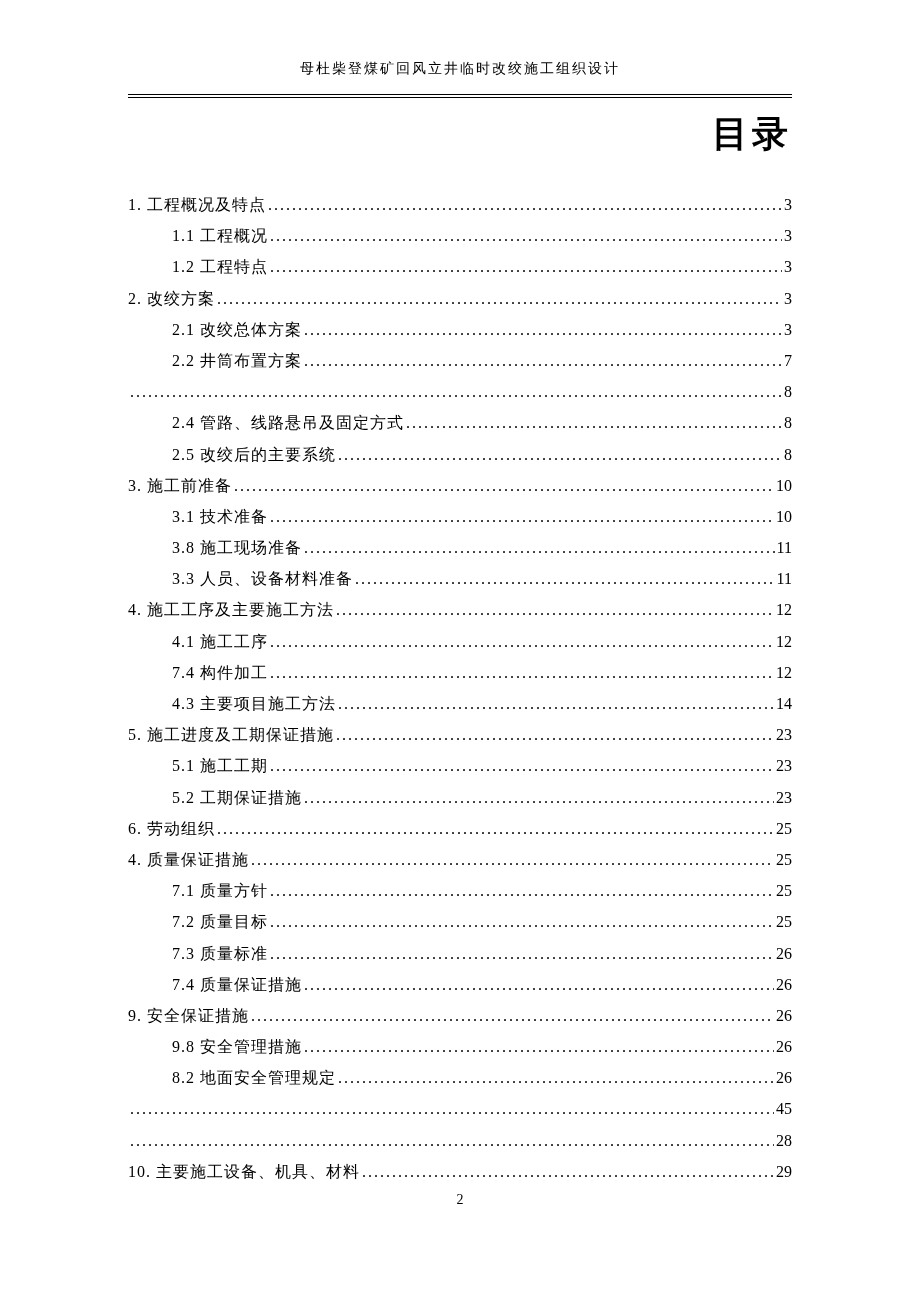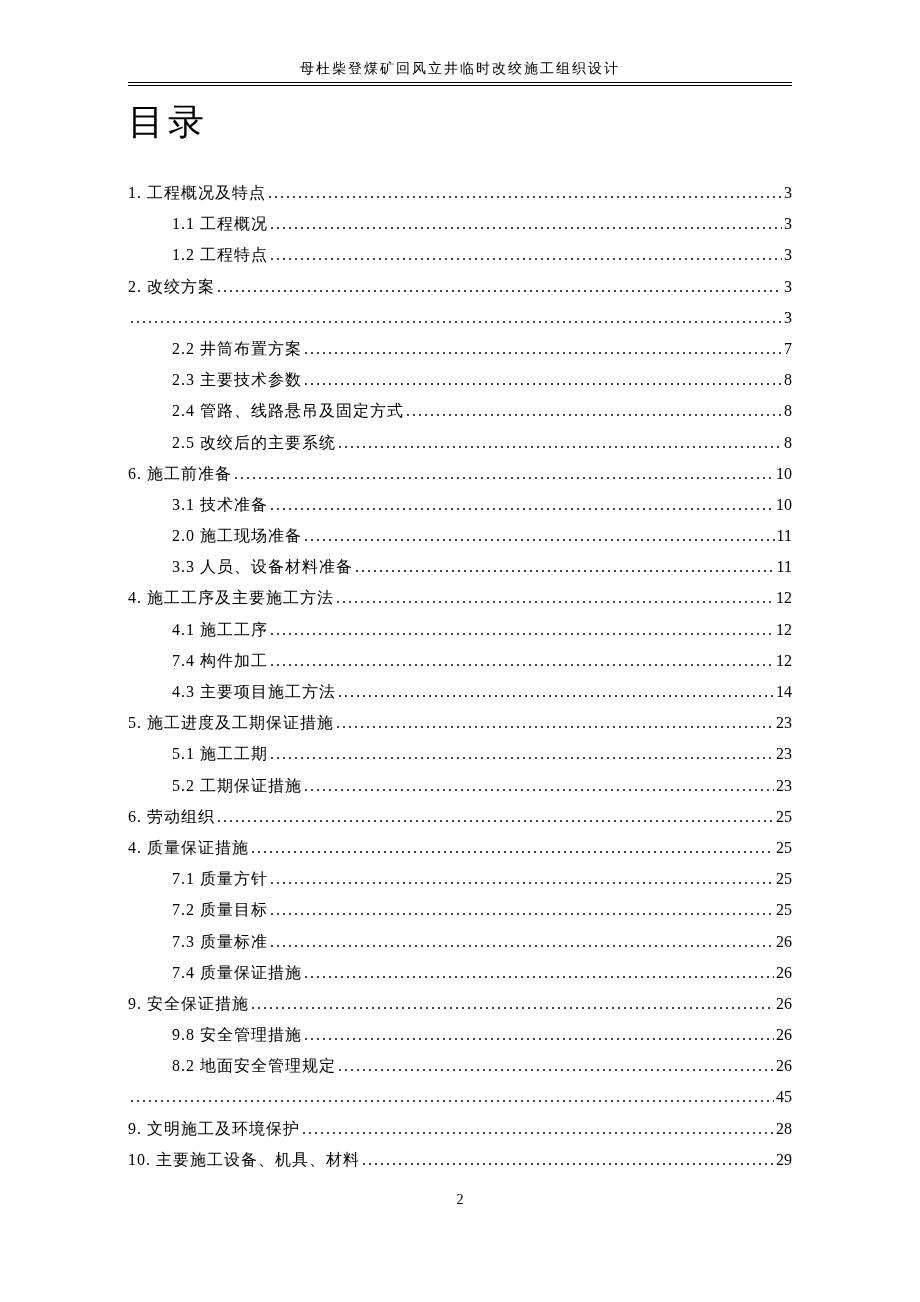--- a/index.html
+++ b/index.html
@@ -12,32 +12,32 @@
       font-family: "SimSun", "宋体", serif;
       width: 920px;
       height: 1302px;
       position: relative;
       padding: 60px 128px 40px 128px;
     }
     .header-text {
       text-align: center;
       font-size: 14px;
       letter-spacing: 2px;
-      padding-bottom: 4px;
+      padding-bottom: 16px;
       border-bottom: 1px solid #000;
       margin-bottom: 2px;
     }
     .header-line2 {
       border-bottom: 1px solid #000;
       margin-bottom: 12px;
     }
     .title {
-      text-align: left;
+      text-align: right;
       font-size: 36px;
-      font-weight: normal;
+      font-weight: bold;
       margin-bottom: 30px;
       letter-spacing: 4px;
     }
     .toc {
       font-size: 16px;
       line-height: 1.95;
     }
     .toc-row {
       display: flex;
       align-items: center;
@@ -98,55 +98,55 @@
       <span class="label">1.2 工程特点</span>
       <span class="dots"></span>
       <span class="page">3</span>
     </div>
     <div class="toc-row level1">
       <span class="label">2.  改绞方案</span>
       <span class="dots"></span>
       <span class="page">3</span>
     </div>
     <div class="toc-row level2">
+      <span class="label">2.1 改绞总体方案</span>
       <span class="dots"></span>
       <span class="page">3</span>
     </div>
     <div class="toc-row level2">
       <span class="label">2.2 井筒布置方案</span>
       <span class="dots"></span>
       <span class="page">7</span>
     </div>
     <div class="toc-row level2">
-      <span class="label">2.3 主要技术参数</span>
       <span class="dots"></span>
       <span class="page">8</span>
     </div>
     <div class="toc-row level2">
       <span class="label">2.4 管路、线路悬吊及固定方式</span>
       <span class="dots"></span>
       <span class="page">8</span>
     </div>
     <div class="toc-row level2">
       <span class="label">2.5 改绞后的主要系统</span>
       <span class="dots"></span>
       <span class="page">8</span>
     </div>
     <div class="toc-row level1">
-      <span class="label">6. 施工前准备</span>
+      <span class="label">3. 施工前准备</span>
       <span class="dots"></span>
       <span class="page">10</span>
     </div>
     <div class="toc-row level2">
       <span class="label">3.1 技术准备</span>
       <span class="dots"></span>
       <span class="page">10</span>
     </div>
     <div class="toc-row level2">
-      <span class="label">2.0  施工现场准备</span>
+      <span class="label">3.8  施工现场准备</span>
       <span class="dots"></span>
       <span class="page">11</span>
     </div>
     <div class="toc-row level2">
       <span class="label">3.3  人员、设备材料准备</span>
       <span class="dots"></span>
       <span class="page">11</span>
     </div>
     <div class="toc-row level1">
       <span class="label">4.  施工工序及主要施工方法</span>
@@ -226,21 +226,20 @@
     <div class="toc-row level2">
       <span class="label">8.2 地面安全管理规定</span>
       <span class="dots"></span>
       <span class="page">26</span>
     </div>
     <div class="toc-row level2">
       <span class="dots"></span>
       <span class="page">45</span>
     </div>
     <div class="toc-row level1">
-      <span class="label">9.  文明施工及环境保护</span>
       <span class="dots"></span>
       <span class="page">28</span>
     </div>
     <div class="toc-row level1">
       <span class="label">10. 主要施工设备、机具、材料</span>
       <span class="dots"></span>
       <span class="page">29</span>
     </div>
   </div>
 

